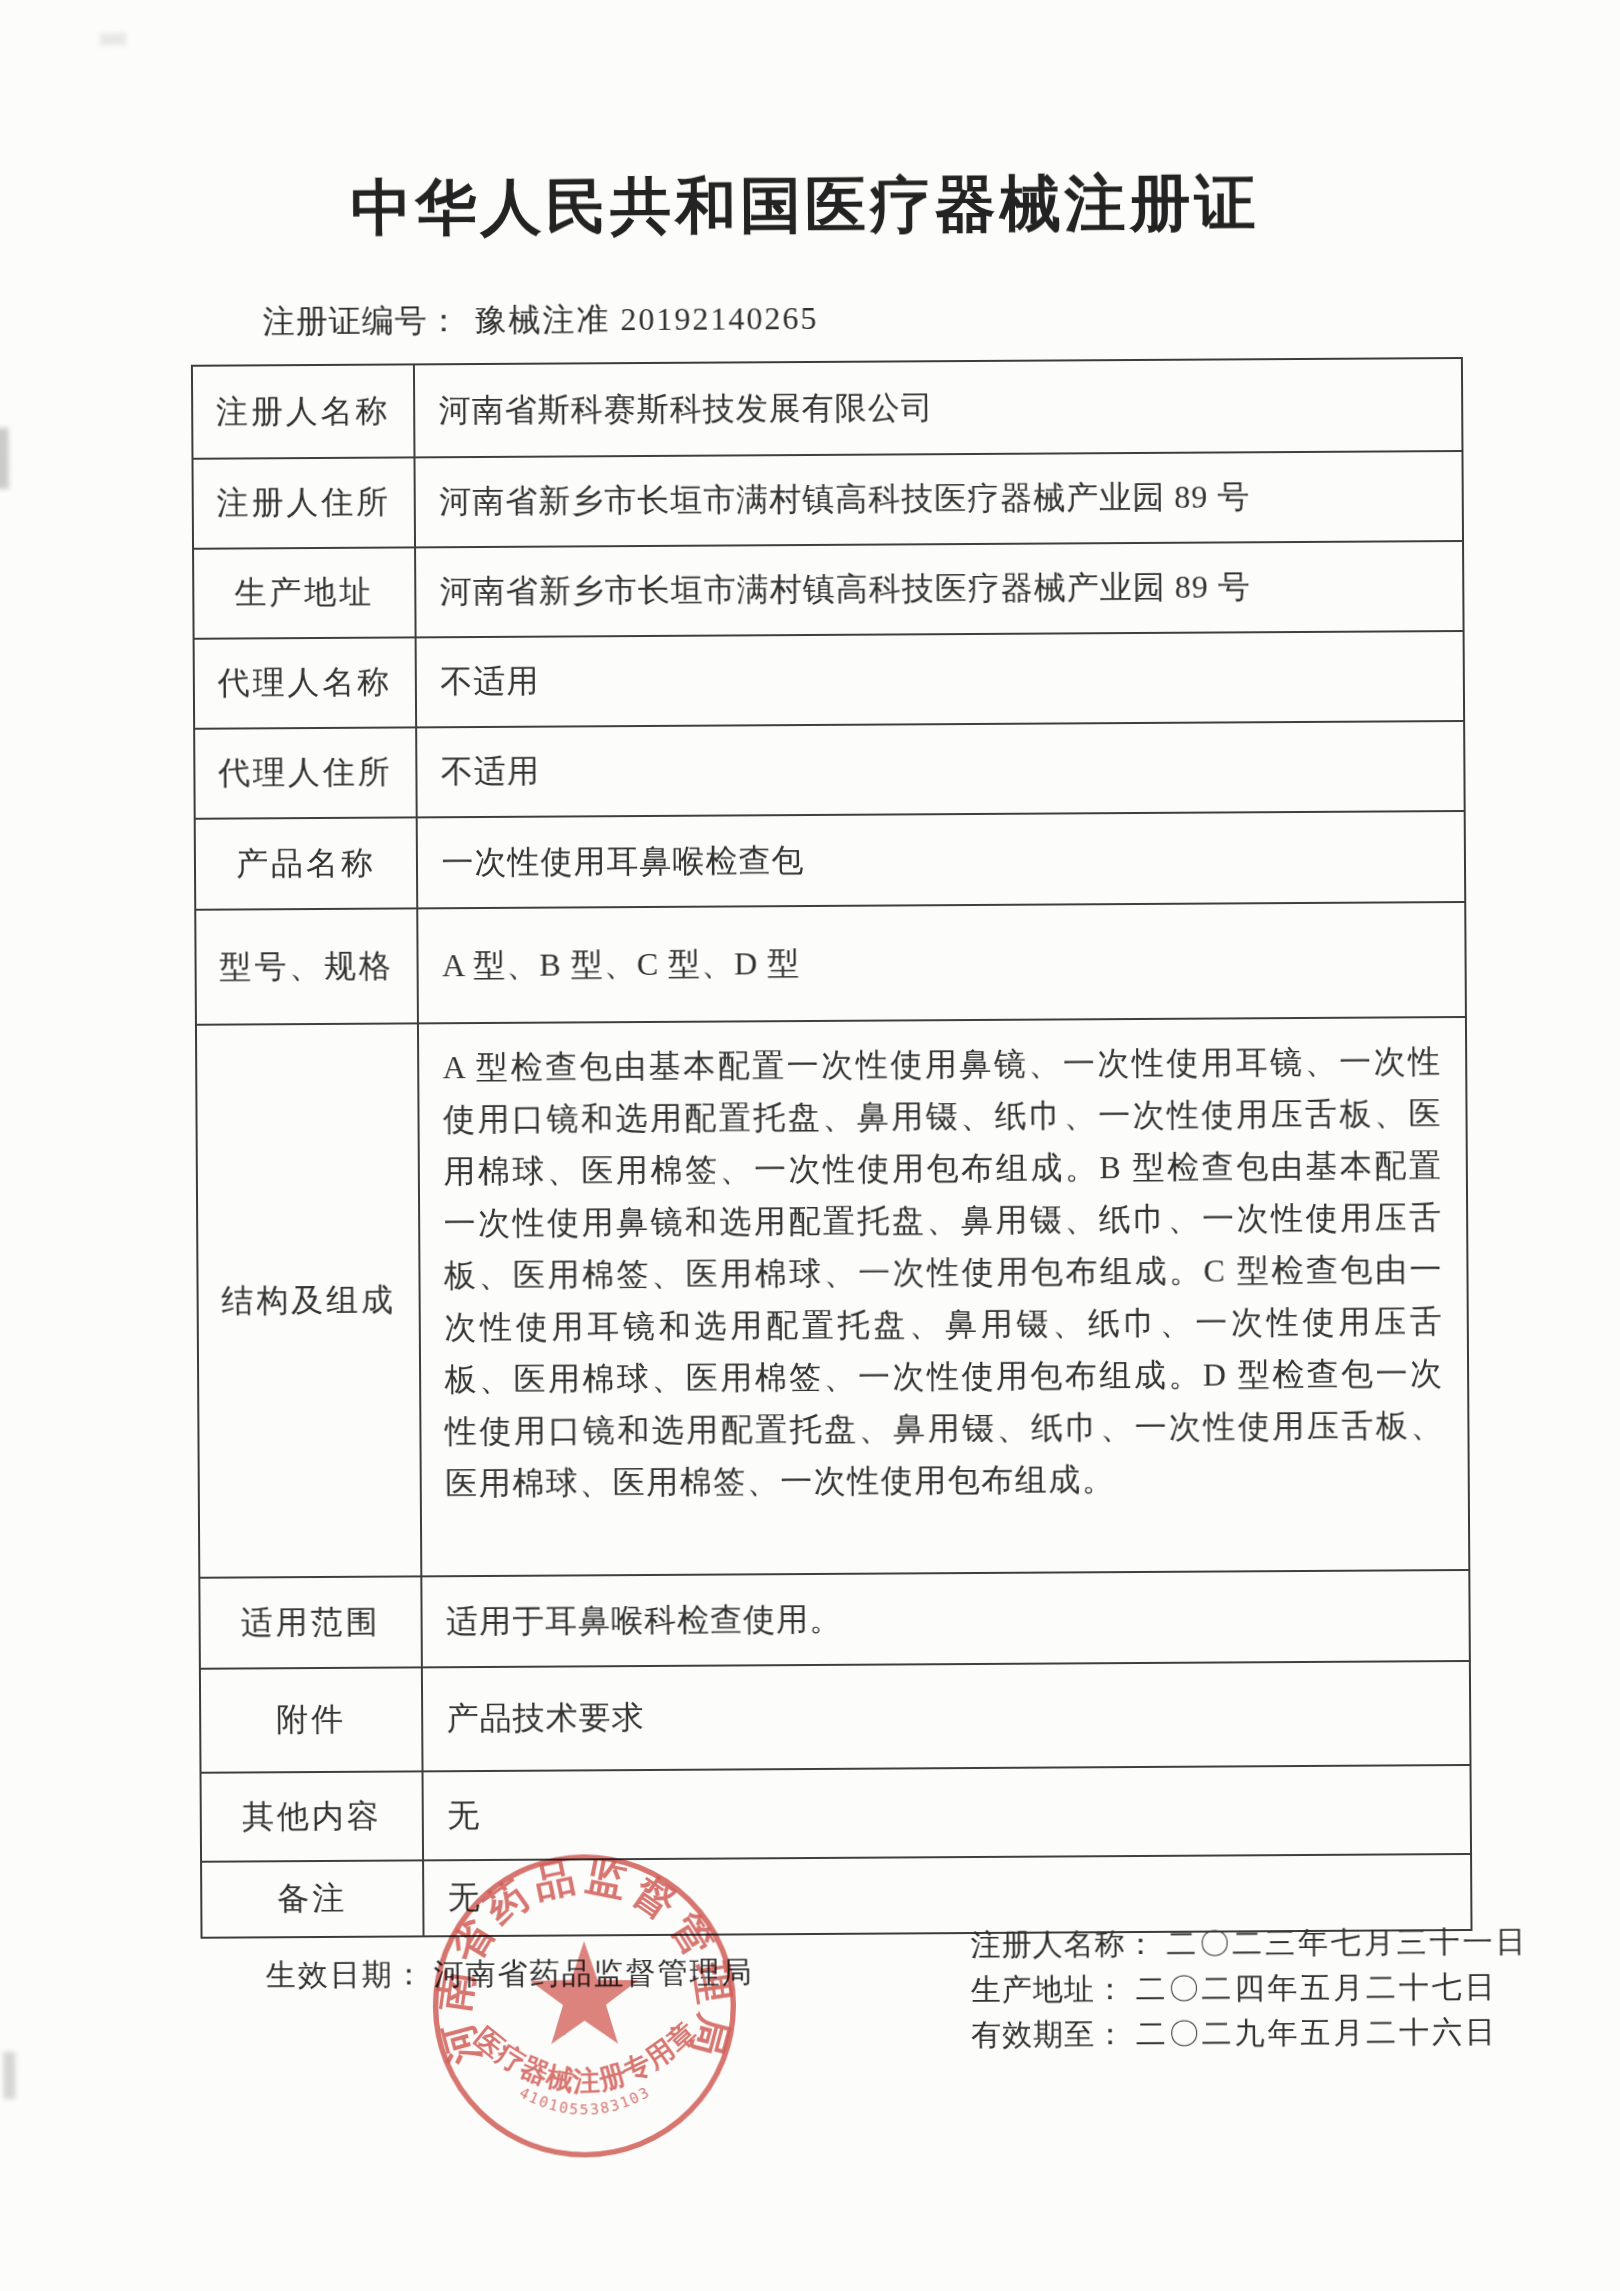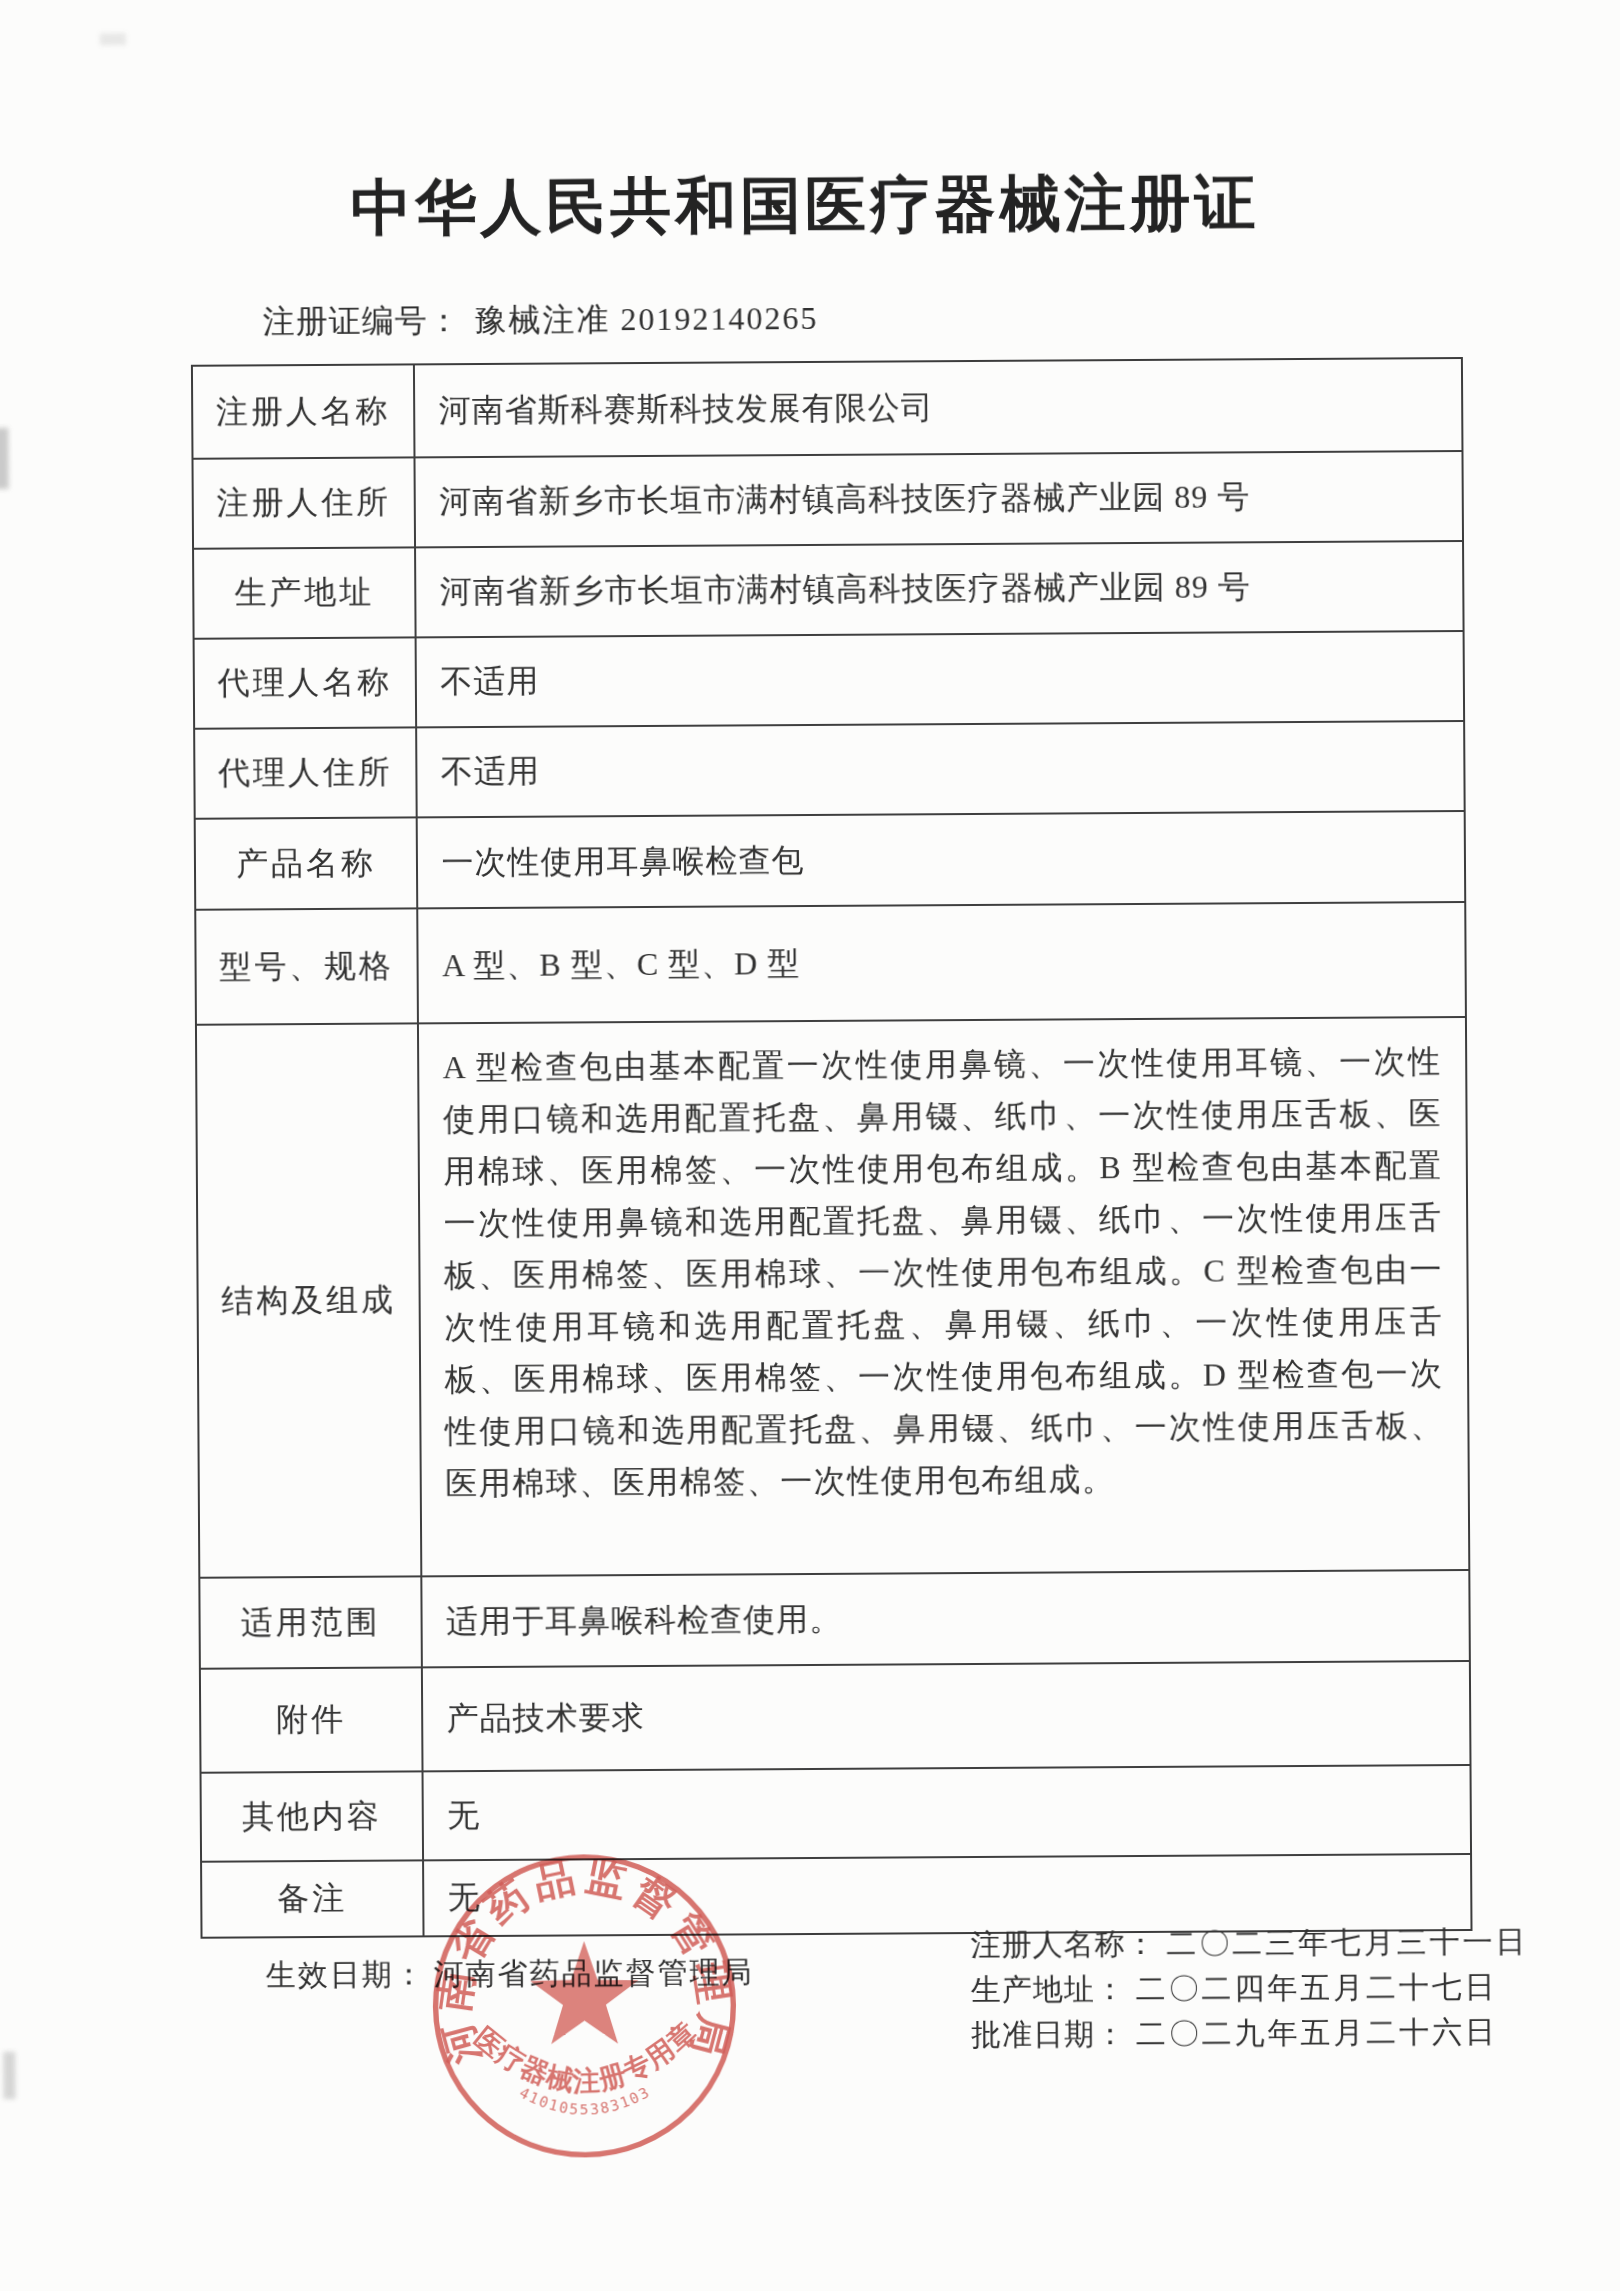--- a/index.html
+++ b/index.html
@@ -125,21 +125,21 @@
   </div>
 
   <div class="dates">
     <div class="line">
       <span>注册人名称：</span><span class="v">二〇二三年七月三十一日</span>
     </div>
     <div class="line">
       <span>生产地址：</span><span class="v">二〇二四年五月二十七日</span>
     </div>
     <div class="line">
-      <span>批准日期：</span><span class="v">二〇二九年五月二十六日</span>
+      <span>有效期至：</span><span class="v">二〇二九年五月二十六日</span>
     </div>
   </div>
 
   <svg class="seal" viewBox="0 0 340 340" xmlns="http://www.w3.org/2000/svg">
     <defs>
       <path id="arcTop" d="M 63.1 219.9 A 118 118 0 1 1 276.9 219.9" fill="none"></path>
       <path id="arcMid" d="M 58 207 Q 172 308 284 201" fill="none"></path>
       <path id="arcNum" d="M 72 240 Q 170 322 268 240" fill="none"></path>
     </defs>
     <circle cx="170" cy="170" r="152" fill="none" stroke="#cc4f49" stroke-width="5.5" stroke-opacity="0.85"></circle>

